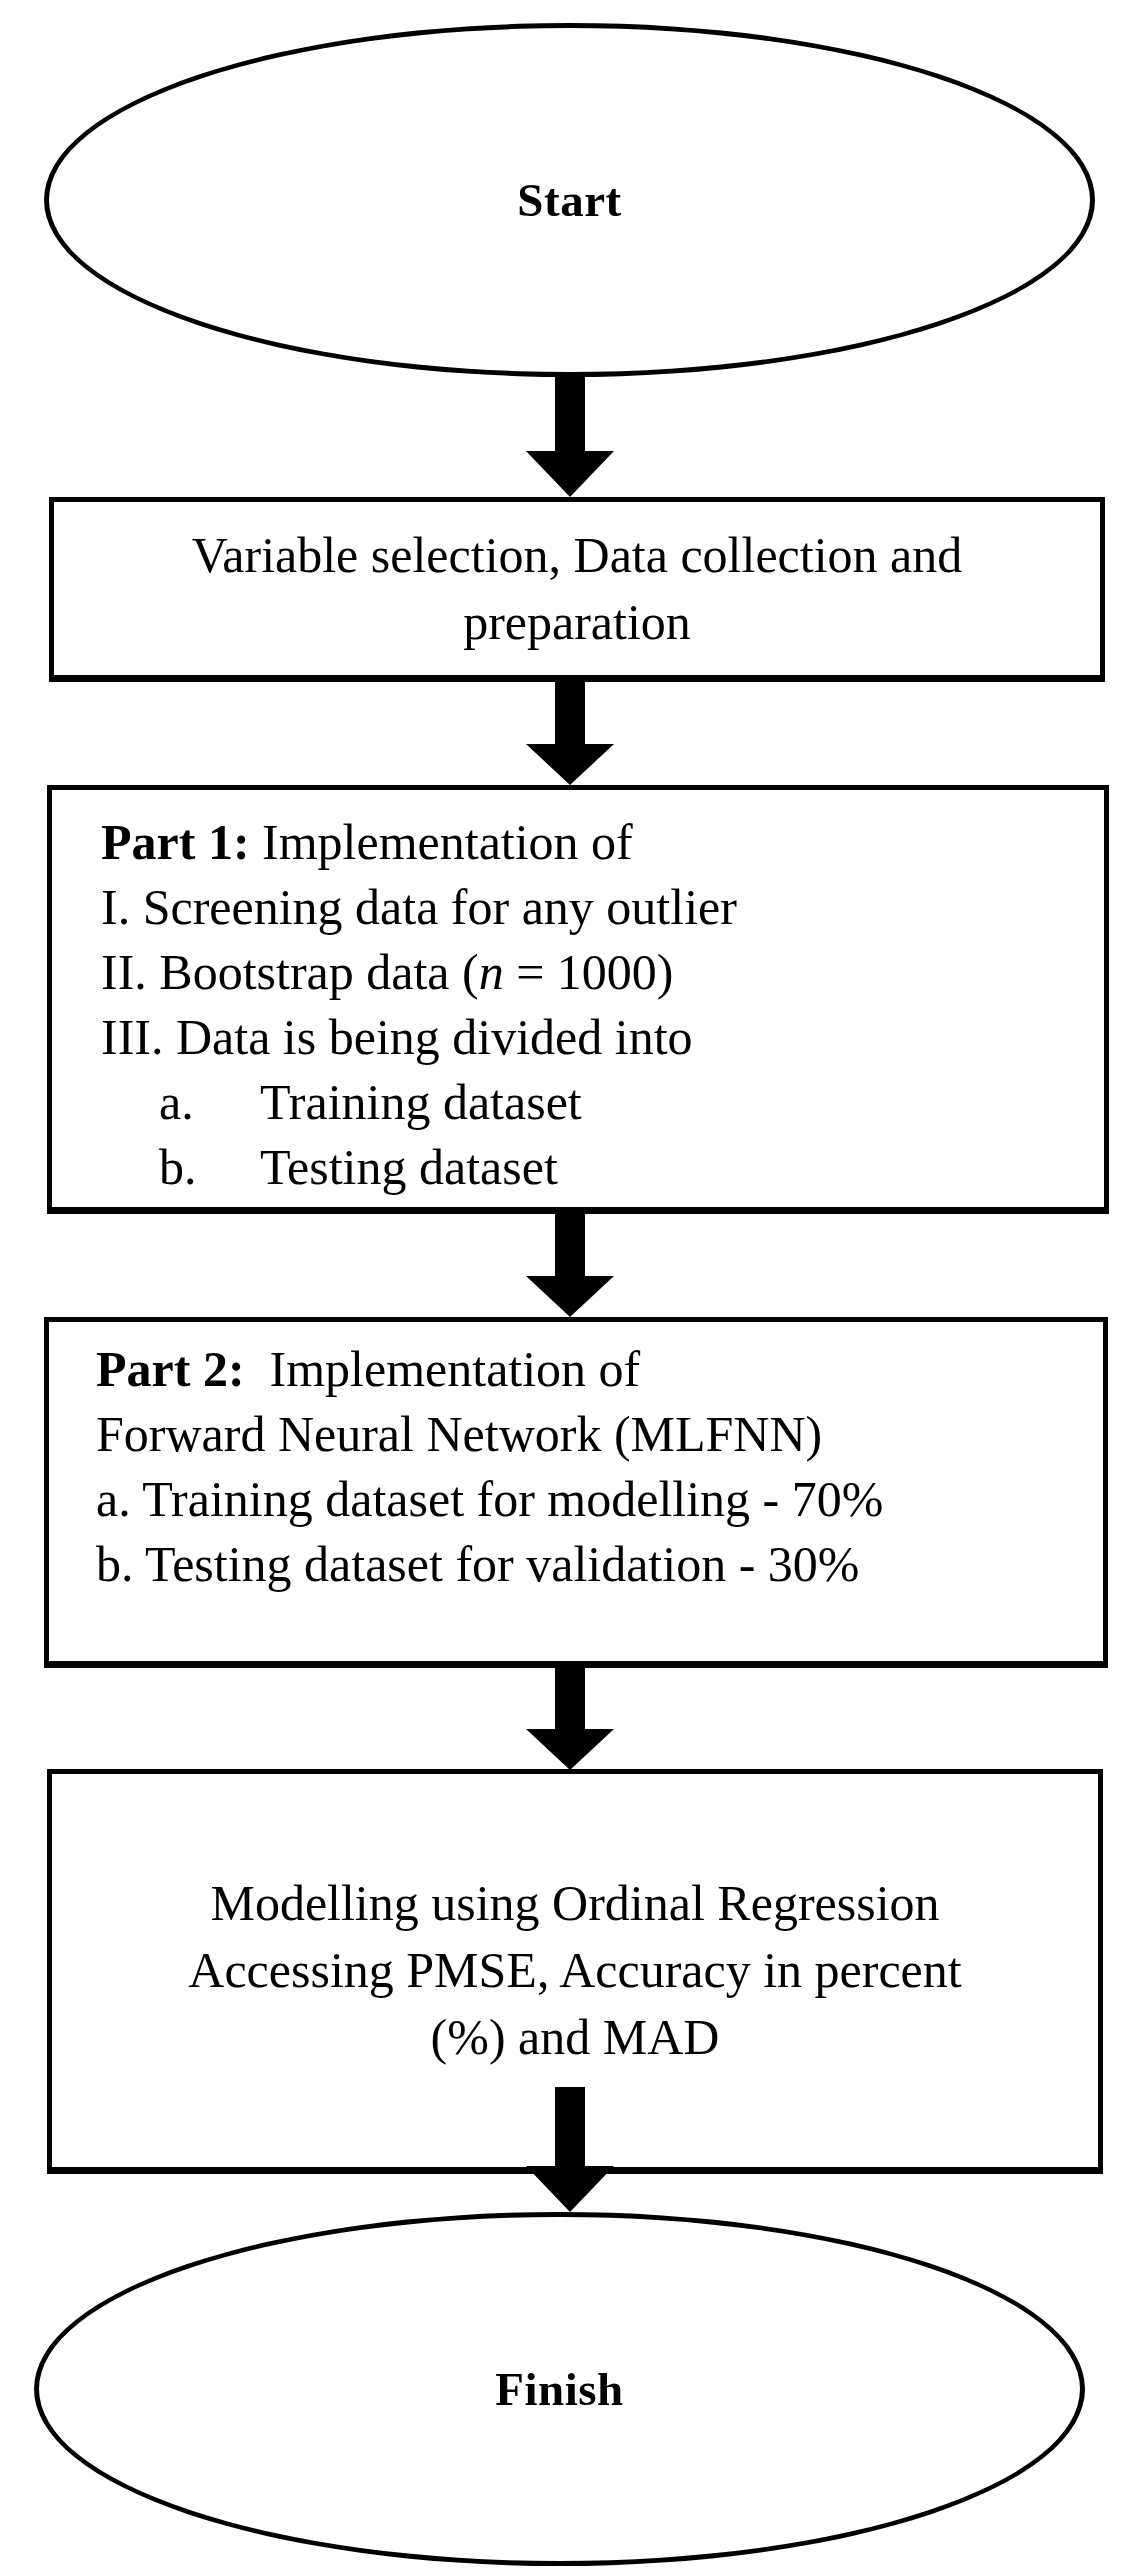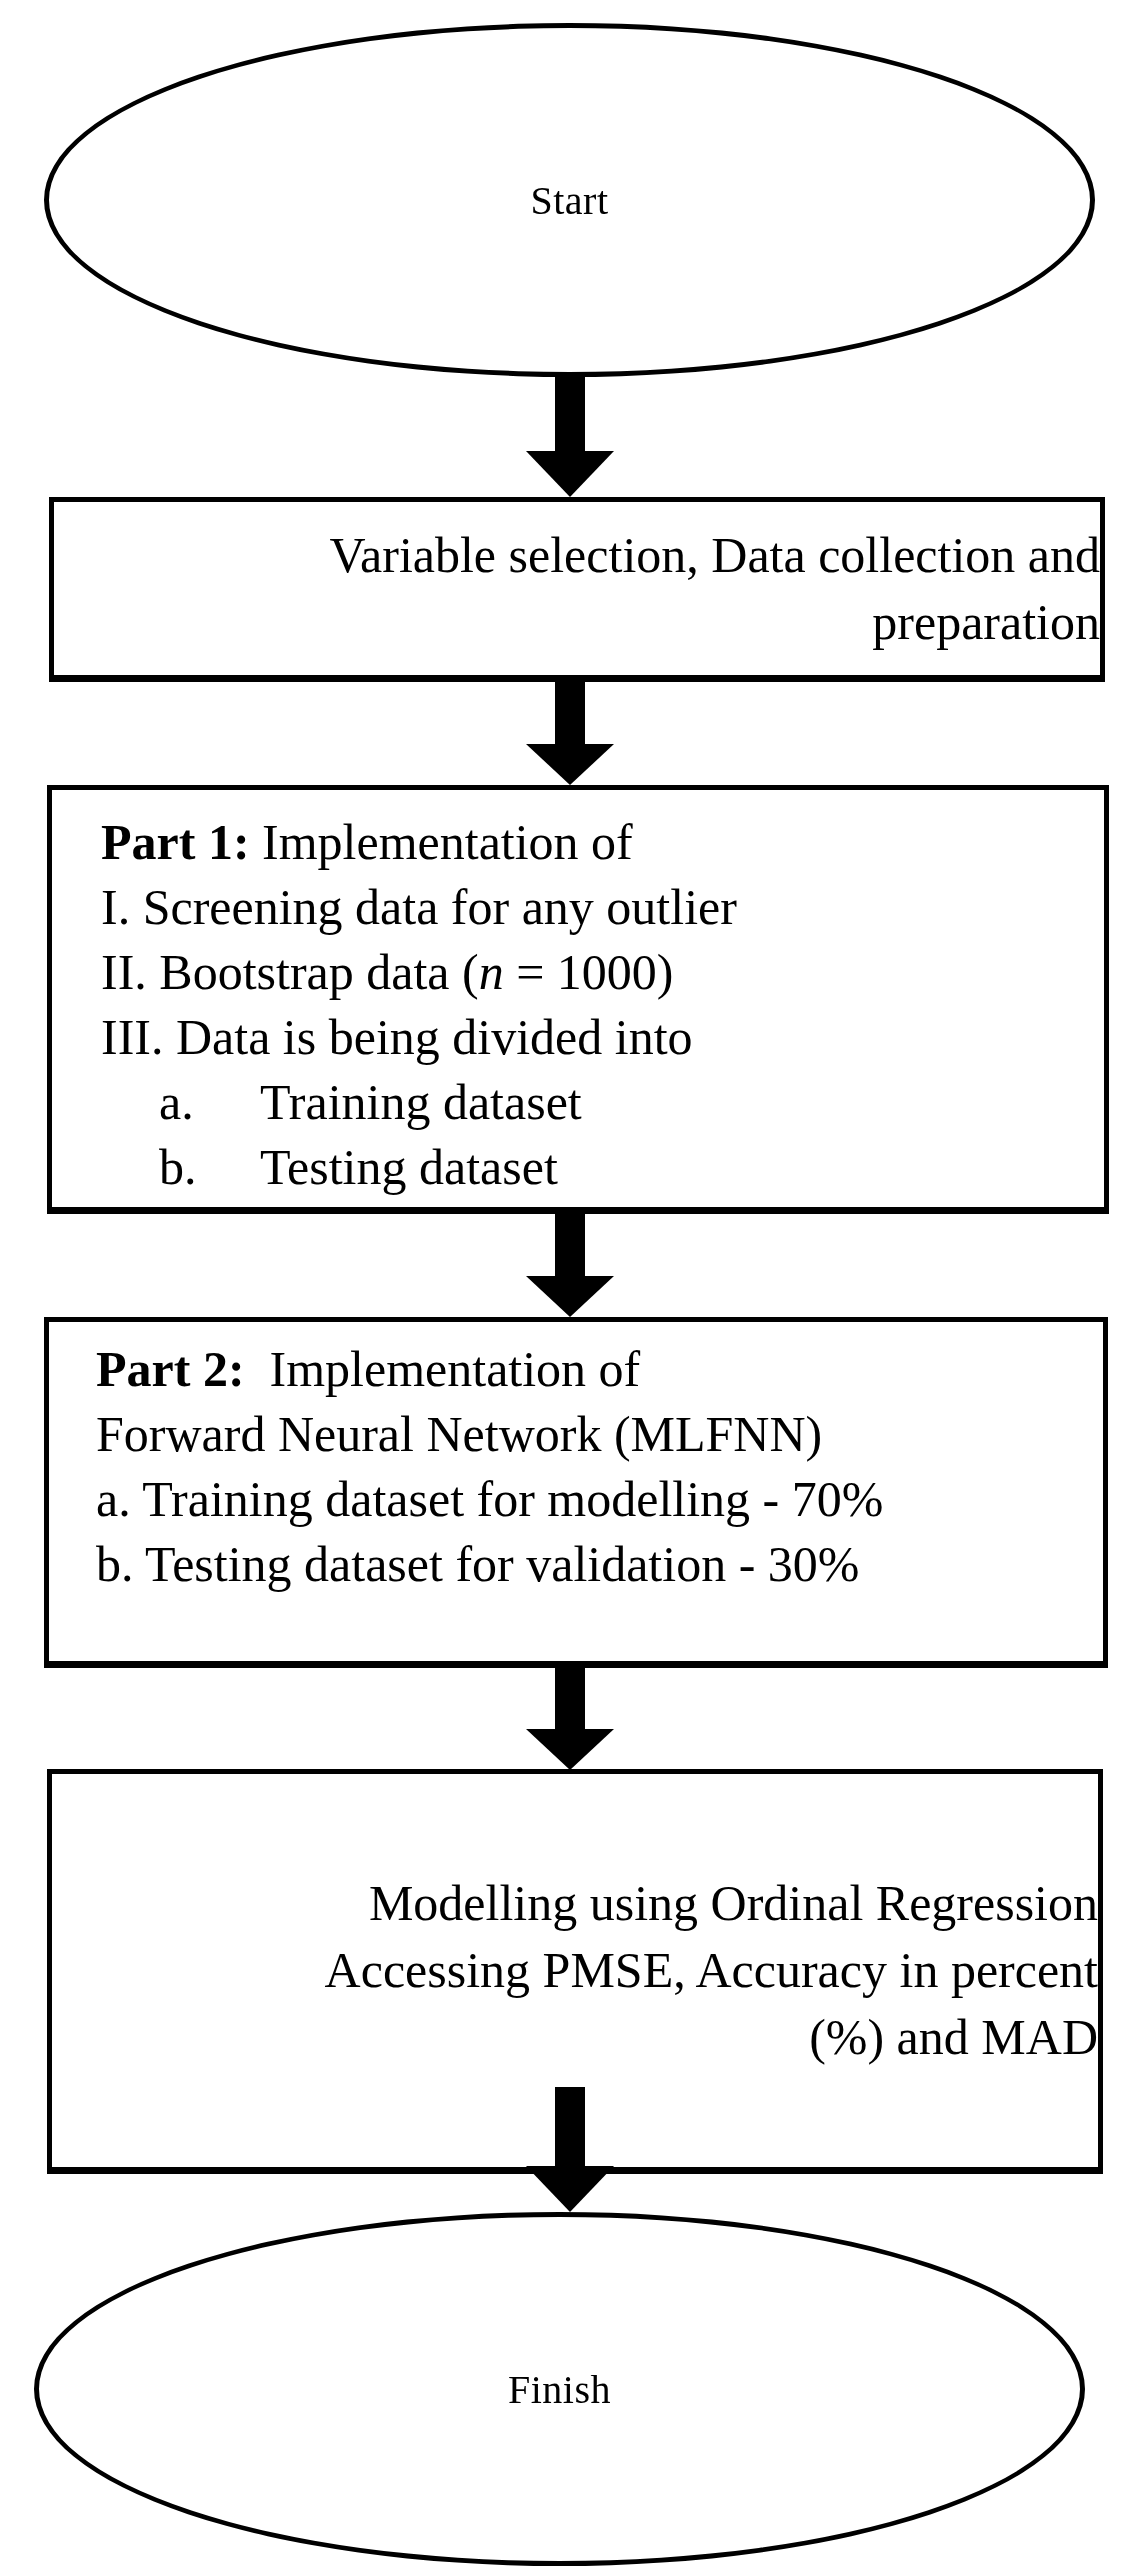--- a/index.html
+++ b/index.html
@@ -25,32 +25,32 @@
     background: #ffffff;
   }
   .ellipse {
     border: 5.2px solid #000000;
     border-radius: 50%;
     display: flex;
     align-items: center;
     justify-content: center;
   }
   .terminal-label {
-    font-weight: normal;
-    font-size: 40px;
+    font-weight: bold;
+    font-size: 47px;
     letter-spacing: 0.5px;
   }
   .rect {
     border: 5.2px solid #000000;
     border-bottom-width: 7.8px;
   }
   .centered-text {
     display: flex;
     flex-direction: column;
-    align-items: flex-end;
+    align-items: center;
     justify-content: center;
     text-align: center;
     font-size: 50px;
     line-height: 67px;
   }
   .left-text {
     font-size: 50px;
     line-height: 65px;
     text-align: left;
   }

